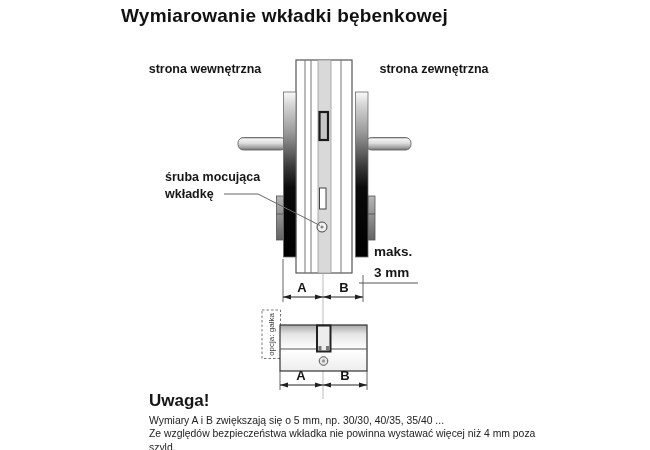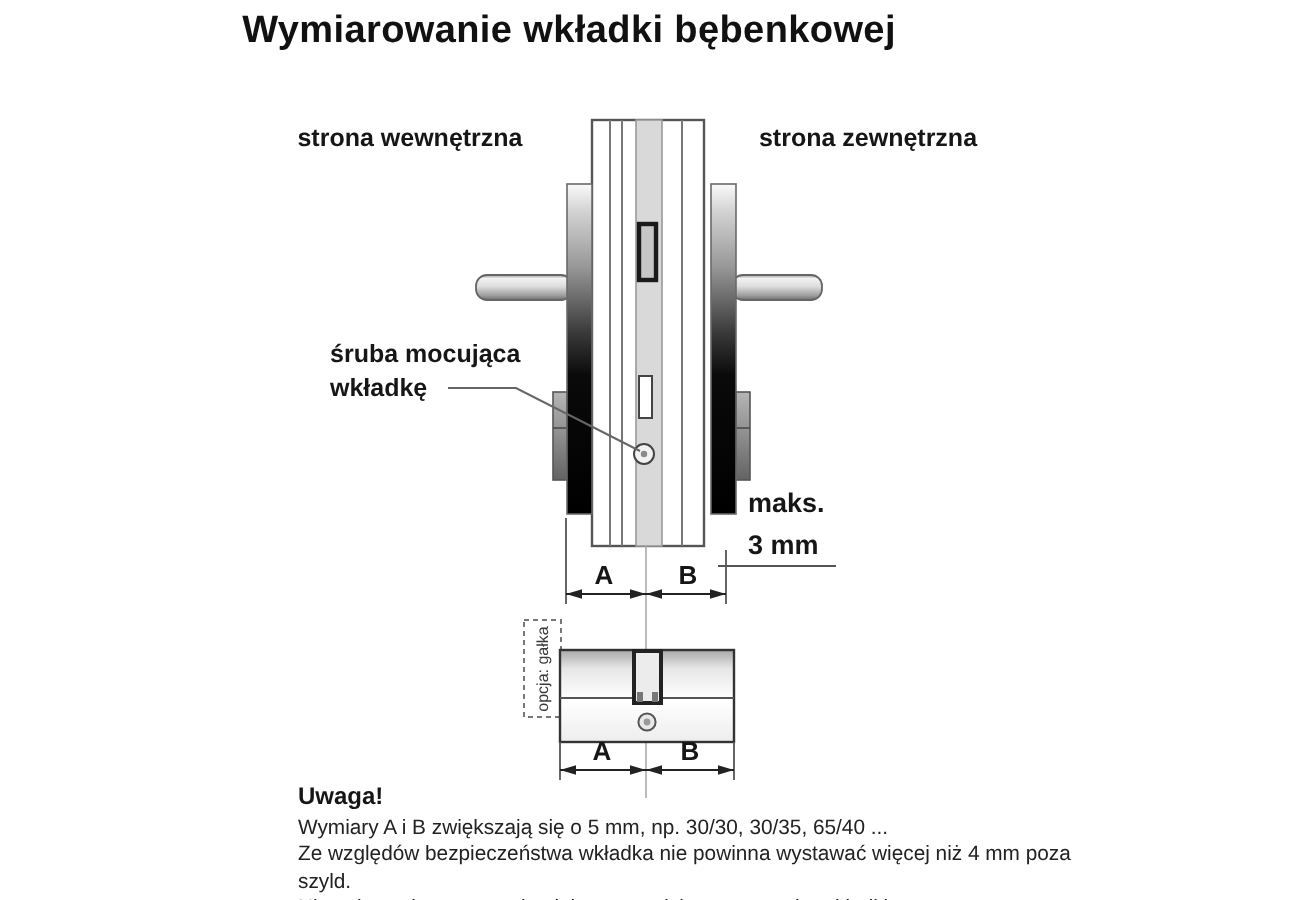--- a/index.html
+++ b/index.html
@@ -2,21 +2,21 @@
 <html><head>
 <meta charset="utf-8">
 <style>
   html,body{margin:0;padding:0;background:#fff;}
   #page{position:relative;width:569px;height:450px;background:#ffffff;overflow:hidden;
         font-family:"Liberation Sans", sans-serif;color:#151515;}
   #title{position:absolute;top:5px;left:0;right:0;text-align:center;
          font-size:19px;font-weight:bold;letter-spacing:0.2px;color:#111;}
   #diagram-svg{position:absolute;left:0;top:0;}
   #note{position:absolute;left:149px;top:391px;width:400px;}
-  #note .heading{font-size:12px;font-weight:bold;margin:0 0 3px 0;color:#161616;}
+  #note .heading{font-size:17px;font-weight:bold;margin:0 0 3px 0;color:#161616;}
   #note p{font-size:10.4px;line-height:13.4px;margin:0;color:#222;}
   svg text{font-family:"Liberation Sans", sans-serif;fill:#161616;}
   .lbl{font-weight:bold;font-size:12.5px;}
   .lbl-big{font-weight:bold;font-size:13.5px;}
   .dim{font-weight:bold;font-size:13px;}
   .rot{font-size:8px;font-weight:normal;fill:#3a3a3a;}
 </style>
 </head>
 <body>
 
@@ -119,18 +119,18 @@
     <polygon points="280,385 288,382.6 288,387.4" fill="#222"></polygon>
     <polygon points="323,385 315,382.6 315,387.4" fill="#222"></polygon>
     <polygon points="323,385 331,382.6 331,387.4" fill="#222"></polygon>
     <polygon points="367,385 359,382.6 359,387.4" fill="#222"></polygon>
     <text class="dim" x="301" y="380" text-anchor="middle">A</text>
     <text class="dim" x="345" y="380" text-anchor="middle">B</text>
   </svg>
 
   <div id="note">
     <div class="heading">Uwaga!</div>
-    <p>Wymiary A i B zwiększają się o 5 mm, np. 30/30, 30/35, 65/40 ...</p>
+    <p>Wymiary A i B zwiększają się o 5 mm, np. 30/30, 40/35, 35/40 ...</p>
     <p>Ze względów bezpieczeństwa wkładka nie powinna wystawać więcej niż 4 mm poza szyld.</p>
     <p>Nie zaleca się stosowania elektronarzędzi przy montażu wkładki.</p>
   </div>
 
 </div>
 
 </body></html>

